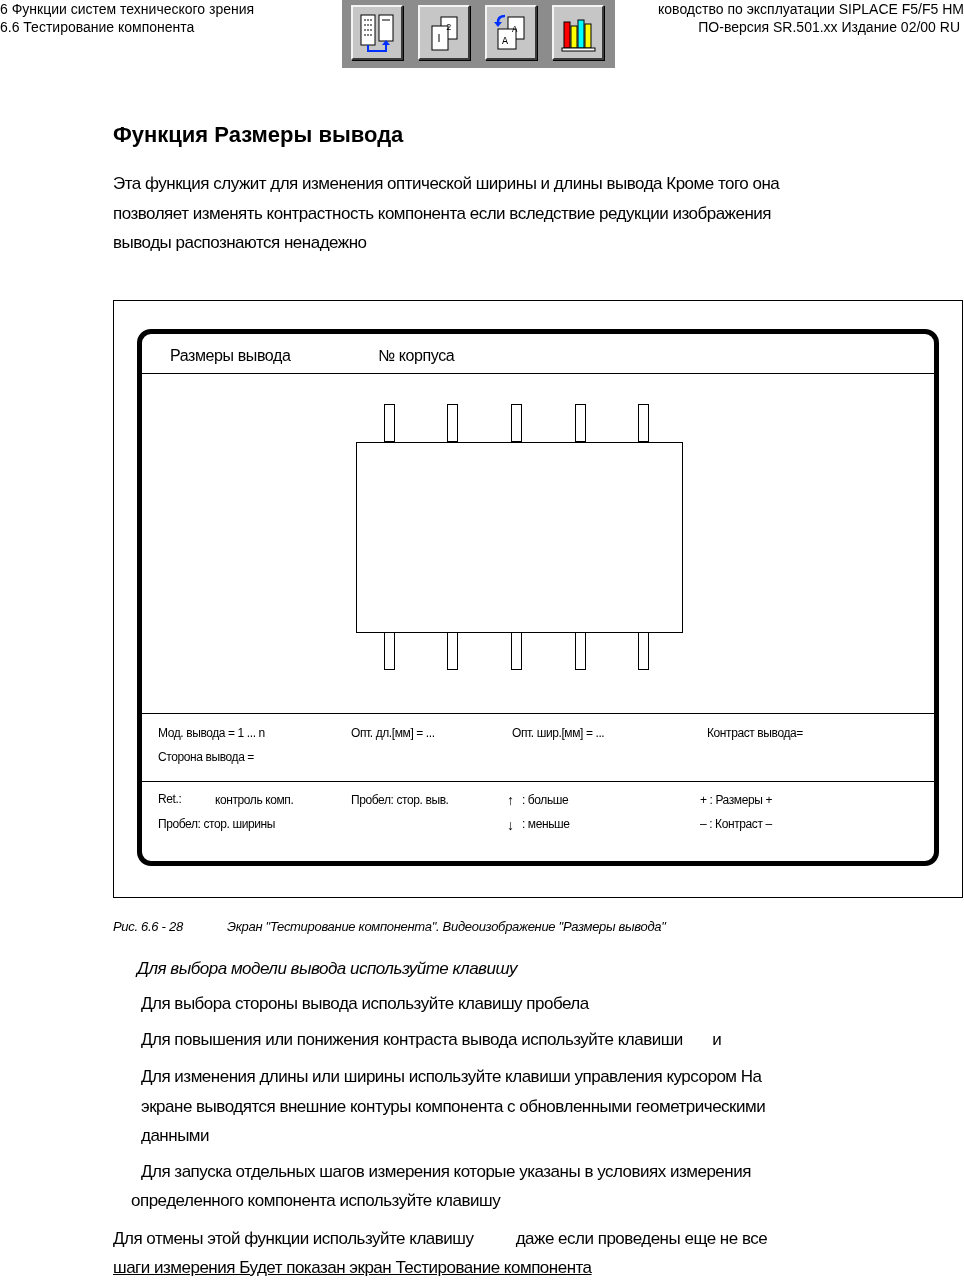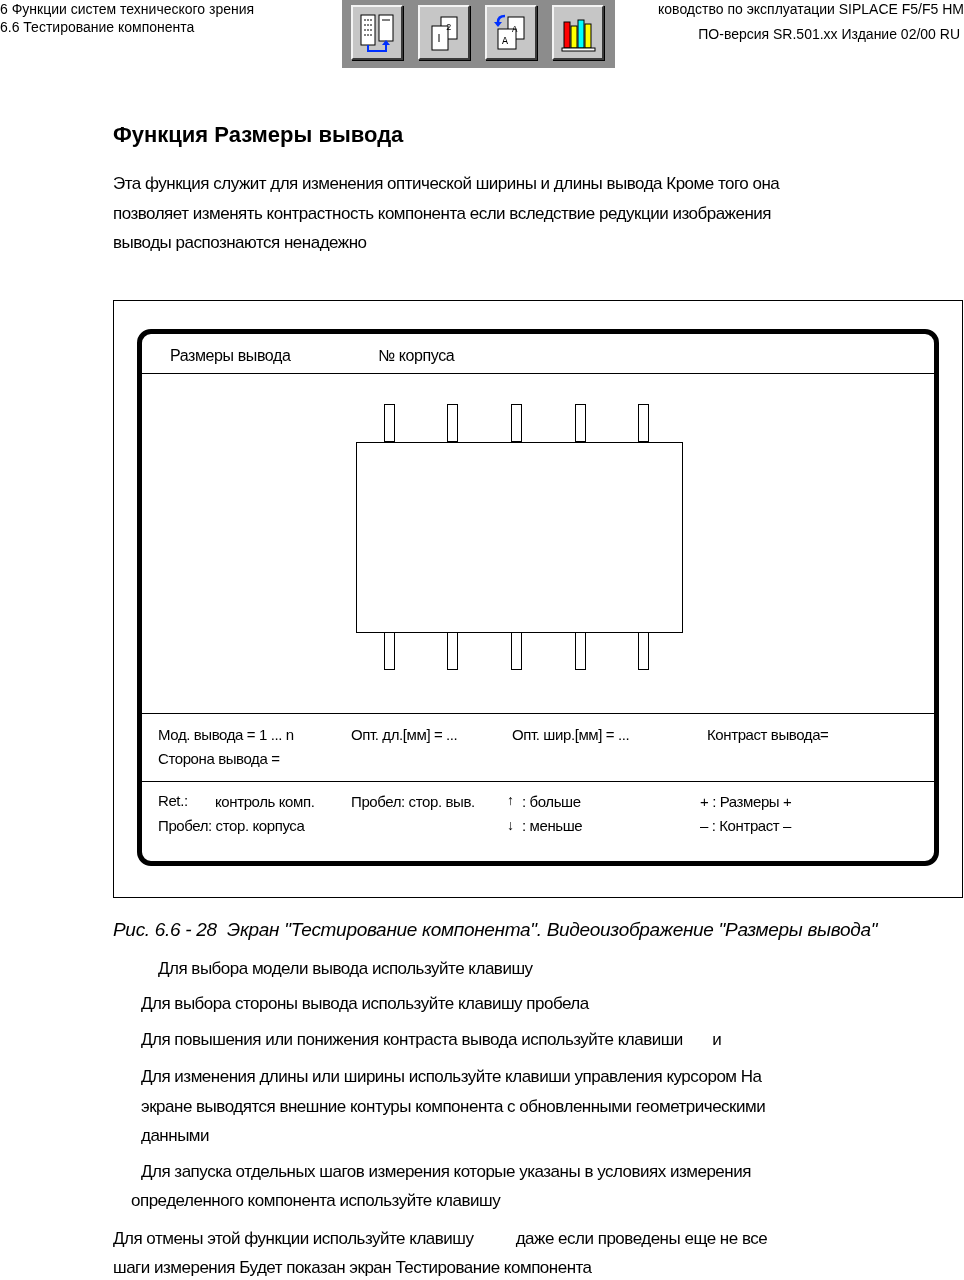--- a/index.html
+++ b/index.html
@@ -13,33 +13,33 @@
           border-right:2px solid #3a3a3a; border-bottom:2px solid #3a3a3a;
           box-sizing:border-box; box-shadow: 1px 1px 0 #000; }
   .tbtn svg { position:absolute; left:5px; top:5px; }
   .title { font-size:22px; font-weight:bold; }
   .para { font-size:17px; letter-spacing:-0.5px; }
   .figframe { position:absolute; left:113px; top:300px; width:850px; height:598px;
               border:1px solid #000; box-sizing:border-box; }
   .screen { position:absolute; left:137px; top:329px; width:802px; height:537px;
             border:5px solid #000; border-radius:14px; box-sizing:border-box; }
   .hline { position:absolute; left:0; right:0; height:0; border-top:1.5px solid #000; }
-  .stxt { font-size:15px; letter-spacing:-0.4px; }
-  .caption { font-size:19px; font-style:italic; letter-spacing:-0.3px; }
+  .stxt { font-size:12px; letter-spacing:-0.4px; }
+  .caption { font-size:13px; font-style:italic; letter-spacing:-0.3px; }
   .lead { position:absolute; width:11px; height:38px; border:1.5px solid #000; box-sizing:border-box; background:#fff; }
   .body-rect { position:absolute; left:356px; top:442px; width:327px; height:191px;
                border:1.5px solid #000; box-sizing:border-box; background:#fff; }
 </style>
 </head>
 <body>
 
 <div class="abs hdr" style="left:0;top:0;">6 Функции систем технического зрения</div>
 <div class="abs hdr" style="left:0;top:18px;">6.6 Тестирование компонента</div>
 <div class="abs hdr" style="right:0;top:0;">ководство по эксплуатации SIPLACE F5/F5 HM</div>
-<div class="abs hdr" style="right:4px;top:25px;">ПО-версия SR.501.xx   Издание 02/00 RU</div>
+<div class="abs hdr" style="right:4px;top:18px;">ПО-версия SR.501.xx   Издание 02/00 RU</div>
 
 <div class="toolbar">
   <div class="tbtn" style="left:9px;">
     <svg width="40" height="44" viewBox="0 0 40 44">
       <rect x="3" y="3" width="14" height="30" fill="#fff" stroke="#000"></rect>
       <rect x="21" y="3" width="14" height="26" fill="#fff" stroke="#000"></rect>
       <line x1="6" y1="8" x2="14" y2="8" stroke="#000" stroke-dasharray="2,1"></line>
       <line x1="6" y1="13" x2="14" y2="13" stroke="#000" stroke-dasharray="2,1"></line>
       <line x1="6" y1="18" x2="14" y2="18" stroke="#000" stroke-dasharray="2,1"></line>
       <line x1="6" y1="23" x2="14" y2="23" stroke="#000" stroke-dasharray="2,1"></line>
@@ -111,30 +111,30 @@
 <div class="abs stxt" style="left:512px;top:726px;">Опт. шир.[мм] = ...</div>
 <div class="abs stxt" style="left:707px;top:726px;">Контраст вывода=</div>
 <div class="abs stxt" style="left:158px;top:750px;">Сторона вывода =</div>
 
 <div class="abs stxt" style="left:158px;top:792px;">Ret.:</div>
 <div class="abs stxt" style="left:215px;top:793px;">контроль комп.</div>
 <div class="abs stxt" style="left:351px;top:793px;">Пробел: стор. выв.</div>
 <div class="abs stxt" style="left:507px;top:792px;font-size:14px;">↑</div>
 <div class="abs stxt" style="left:522px;top:793px;">: больше</div>
 <div class="abs stxt" style="left:700px;top:793px;">+ : Размеры +</div>
-<div class="abs stxt" style="left:158px;top:817px;">Пробел: стор. корпуса</div>
+<div class="abs stxt" style="left:158px;top:817px;">Пробел: стор. ширины</div>
 <div class="abs stxt" style="left:507px;top:817px;font-size:14px;">↓</div>
 <div class="abs stxt" style="left:522px;top:817px;">: меньше</div>
 <div class="abs stxt" style="left:700px;top:817px;">– : Контраст –</div>
 
 <div class="abs caption" style="left:113px;top:919px;">Рис. 6.6 - 28</div>
 <div class="abs caption" style="left:227px;top:919px;">Экран "Тестирование компонента". Видеоизображение "Размеры вывода"</div>
 
-<div class="abs para" style="left:158px;top:959px;">Для выбора модели вывода используйте клавишу</div>
+<div class="abs para" style="left:137px;top:959px;font-style:italic;">Для выбора модели вывода используйте клавишу</div>
 <div class="abs para" style="left:141px;top:994px;">Для выбора стороны вывода используйте клавишу пробела</div>
 <div class="abs para" style="left:141px;top:1030px;white-space:pre;">Для повышения или понижения контраста вывода используйте клавиши       и</div>
 <div class="abs para" style="left:141px;top:1067px;">Для изменения длины или ширины используйте клавиши управления курсором  На</div>
 <div class="abs para" style="left:141px;top:1097px;">экране выводятся внешние контуры компонента с обновленными геометрическими</div>
 <div class="abs para" style="left:141px;top:1126px;">данными</div>
 <div class="abs para" style="left:141px;top:1162px;">Для запуска отдельных шагов измерения  которые указаны в условиях измерения</div>
 <div class="abs para" style="left:131px;top:1191px;text-align:center;">определенного компонента  используйте клавишу</div>
 <div class="abs para" style="left:113px;top:1229px;white-space:pre;">Для отмены этой функции используйте клавишу          даже если проведены еще не все</div>
-<div class="abs para" style="left:113px;top:1258px;">шаги измерения  Будет показан экран  Тестирование компонента</div>
+<div class="abs para" style="left:113px;top:1258px;text-decoration:underline;">шаги измерения  Будет показан экран  Тестирование компонента</div>
 
 </body></html>

